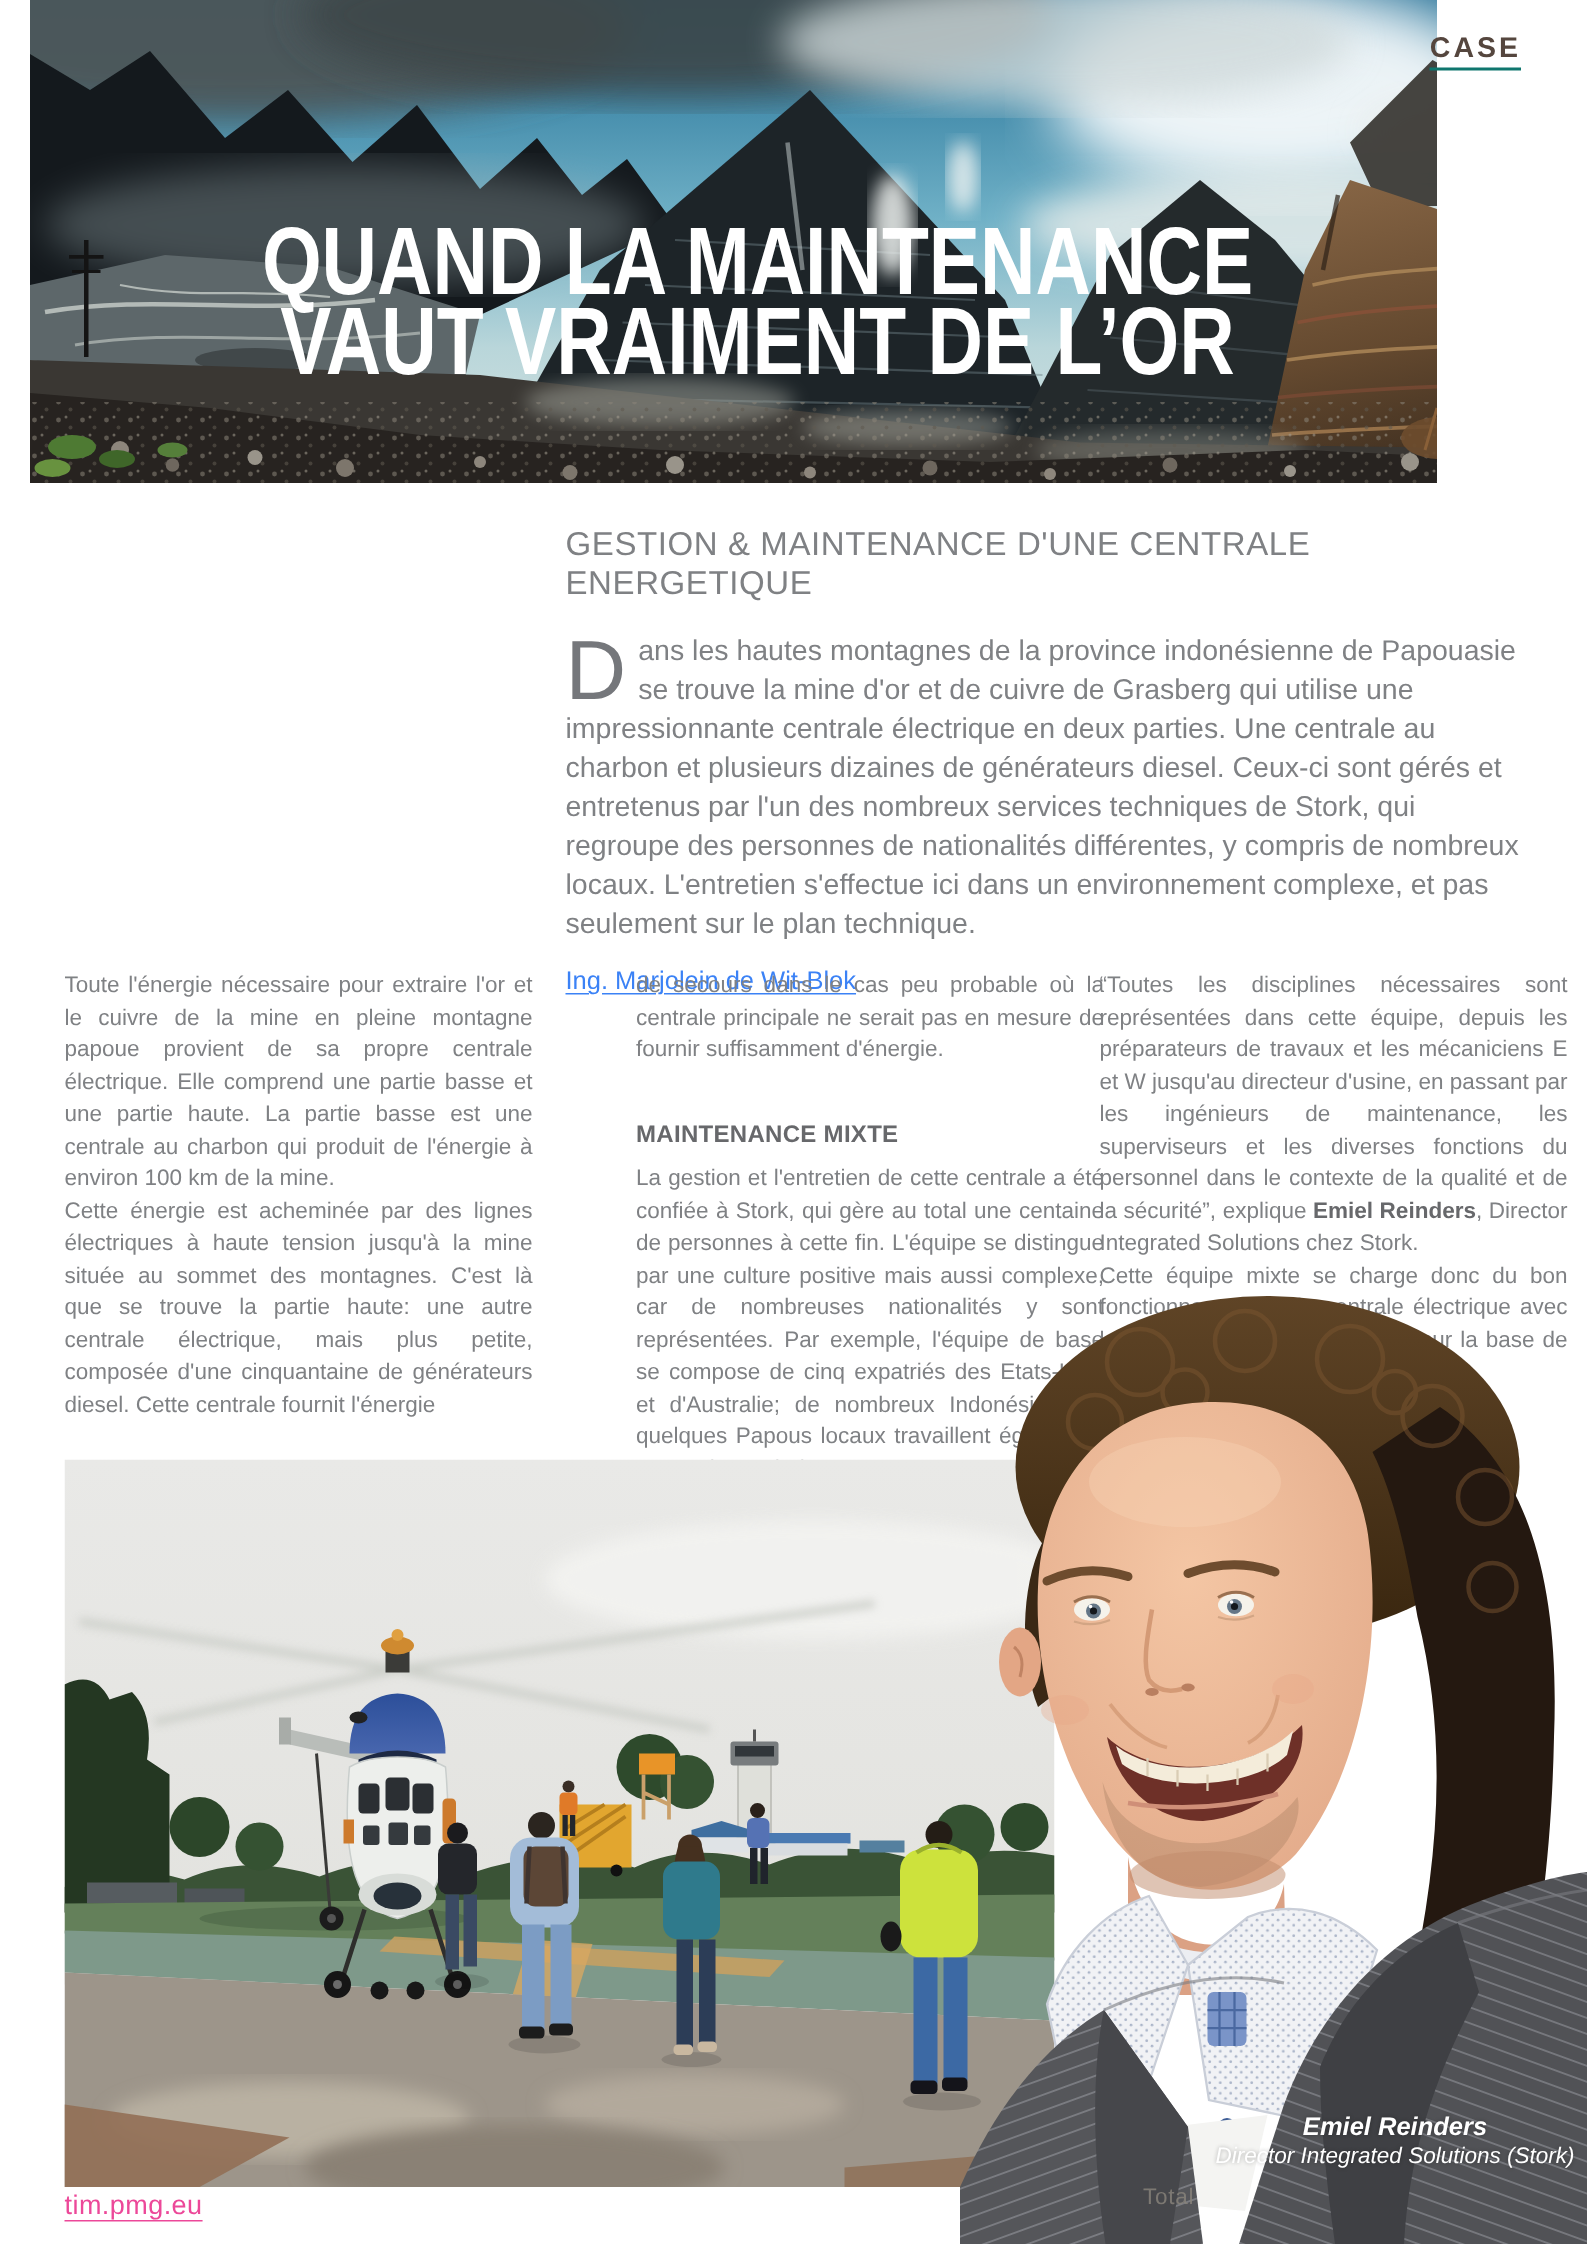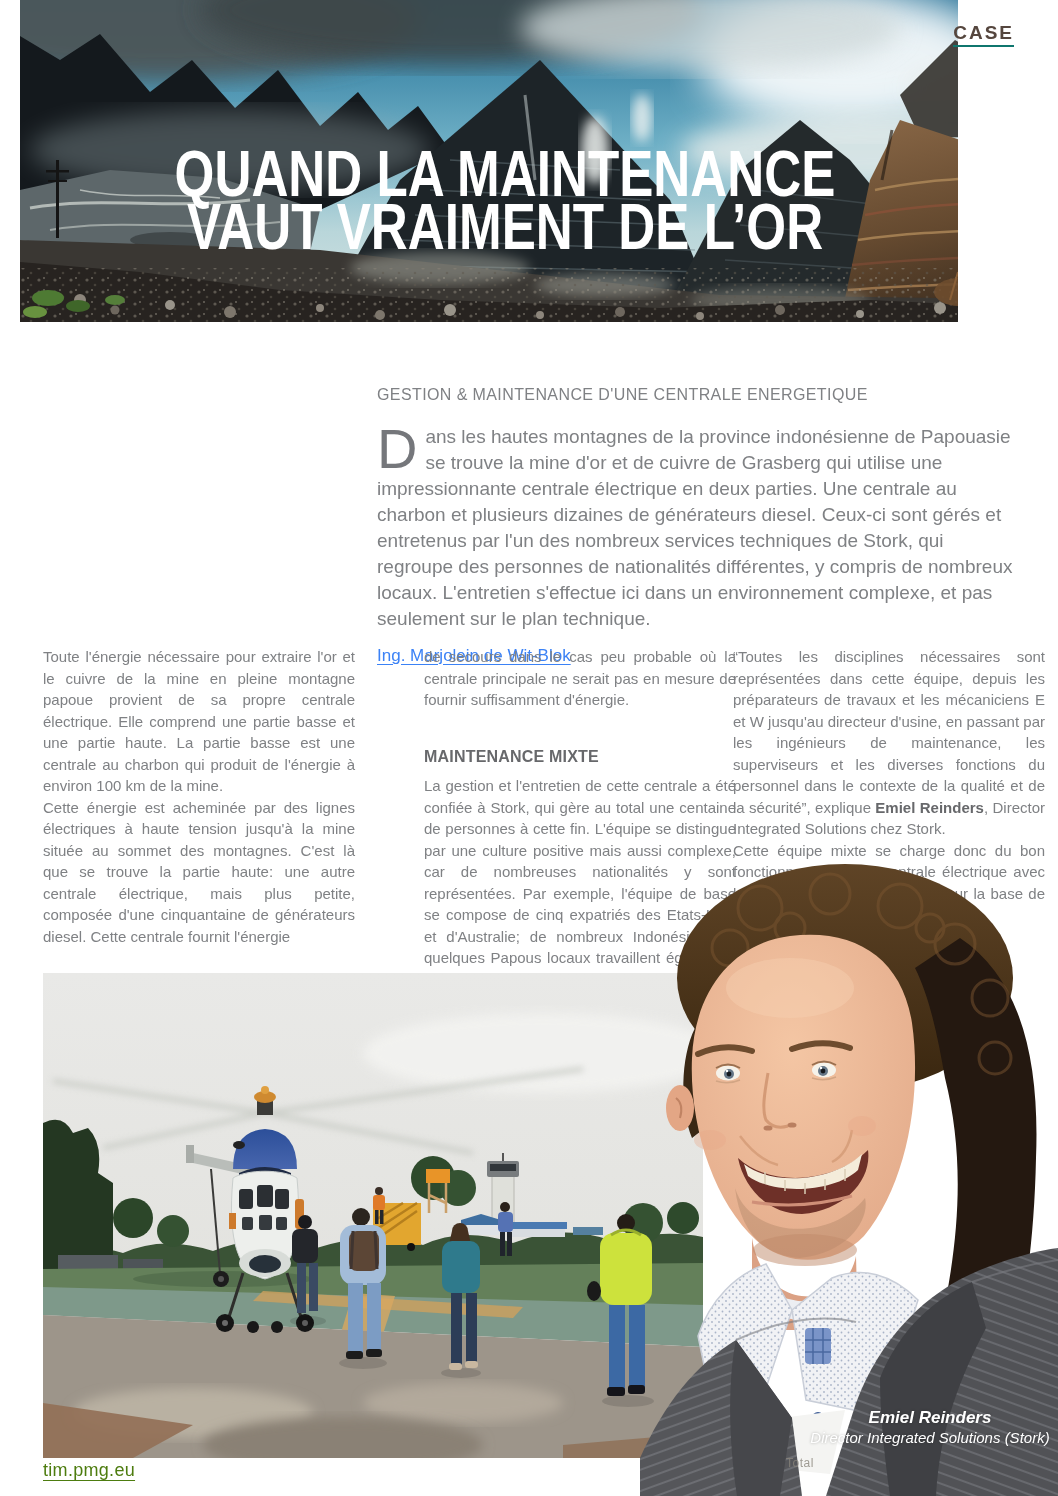--- a/index.html
+++ b/index.html
@@ -10,44 +10,44 @@
   .hero svg{display:block;}
   .case-tag{position:absolute;top:22px;right:44px;z-index:6;
             font-size:19px;letter-spacing:2px;color:#55463e;font-weight:bold;
             border-bottom:2px solid #0f766e;padding-bottom:1px;}
   .hero-title{position:absolute;left:0;right:0;top:148px;z-index:5;text-align:center;
               padding-left:32px;color:#ffffff;font-weight:bold;line-height:53px;}
   .hero-title .l{display:block;font-size:64px;transform:scaleX(0.8);transform-origin:center;
                  white-space:nowrap;}
   
   .intro{position:absolute;left:377px;top:350px;width:640px;color:#7f8184;}
-  .kicker{font-size:16px;letter-spacing:.4px;margin-top:36px;}
+  .kicker{font-size:22px;letter-spacing:.4px;}
   .lead{margin-top:20px;font-size:19px;line-height:26px;}
   .dropcap{float:left;font-size:56px;line-height:44px;padding:3px 8px 0 0;color:#75777b;}
   .byline{display:inline-block;margin-top:14px;font-size:17px;color:#3b82f6;
           text-decoration:underline;text-underline-offset:3px;}
   
   .col{position:absolute;top:646px;width:312px;color:#7f8184;font-size:15px;
        line-height:21.5px;text-align:justify;}
   .col-1{left:43px;} .col-2{left:387px;margin-left:37px;} .col-3{left:709px;margin-left:24px;}
   .col h3{font-size:16px;line-height:19.5px;color:#67686b;margin:0 0 9px 0;letter-spacing:.2px;}
   .col p{margin:0;}
   .col-2 h3{margin-top:36px;}
   .col b{color:#67686b;}
   
   .heli{position:absolute;left:43px;top:973px;width:660px;height:485px;z-index:5;}
   .portrait{position:absolute;left:640px;top:858px;width:418px;height:638px;z-index:10;}
   
   .caption{position:absolute;left:780px;top:1408px;width:300px;z-index:30;text-align:center;
            color:#ffffff;font-style:italic;text-shadow:0 0 3px rgba(0,0,0,.3);}
   .caption .nm{font-size:17px;font-weight:bold;line-height:20px;}
   .caption .rl{font-size:15px;line-height:19px;}
-  .watermark{position:absolute;left:786px;top:1456px;z-index:25;font-size:12px;
+  .watermark{position:absolute;left:762px;top:1456px;z-index:25;font-size:15px;
              color:#8a857c;opacity:.8;letter-spacing:.5px;}
-  .site{position:absolute;left:43px;top:1460px;z-index:30;font-size:18px;color:#4d7c0f;
+  .site{position:absolute;left:43px;top:1460px;z-index:30;font-size:18px;color:#ec4899;
         text-underline-offset:4px;letter-spacing:.3px;}
 </style>
 </head>
 <body>
 
 <div class="page">
 
   <div class="hero">
     <svg width="1058" height="322" viewBox="0 0 1058 322">
       <defs>

